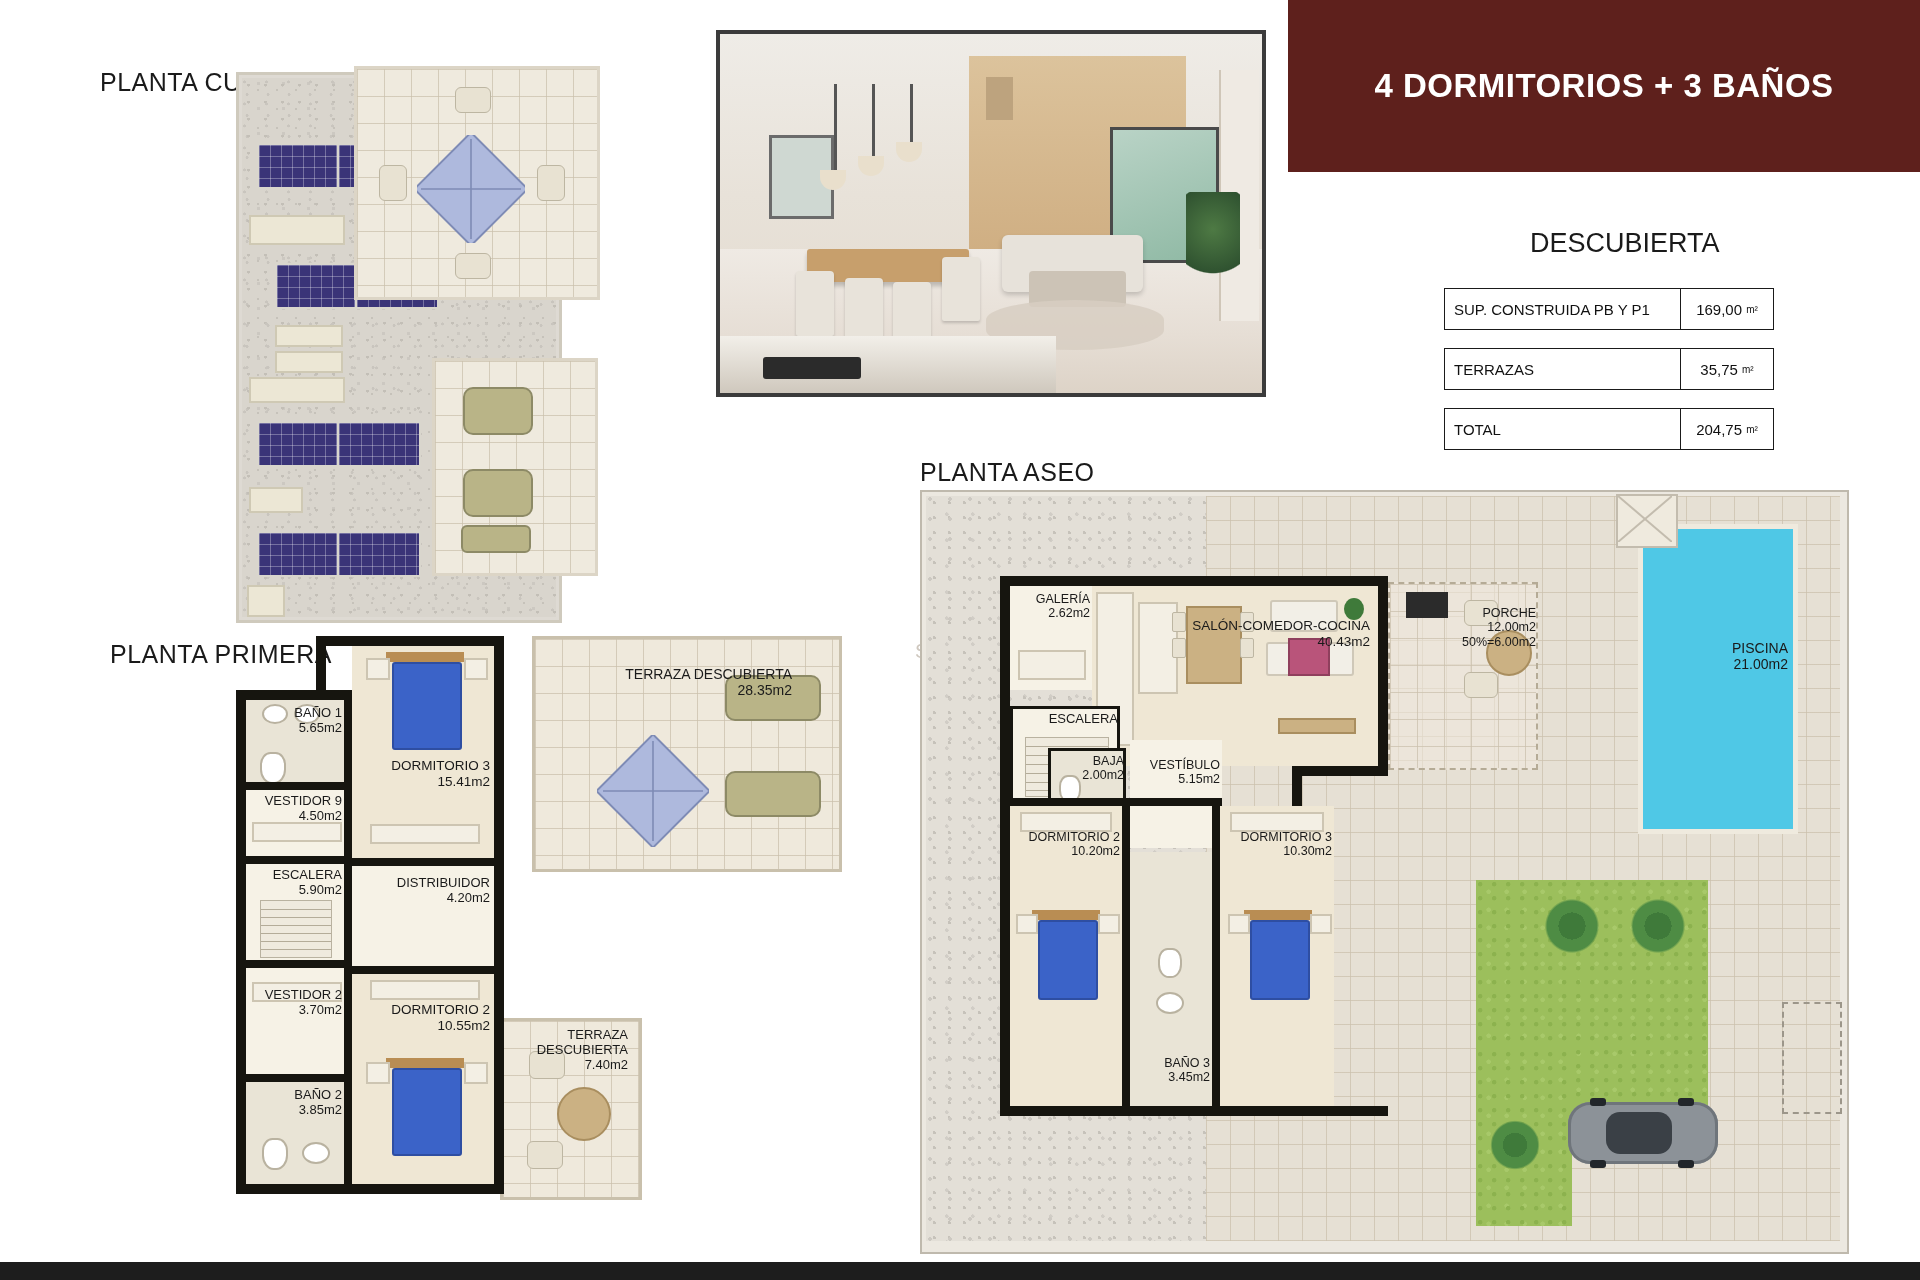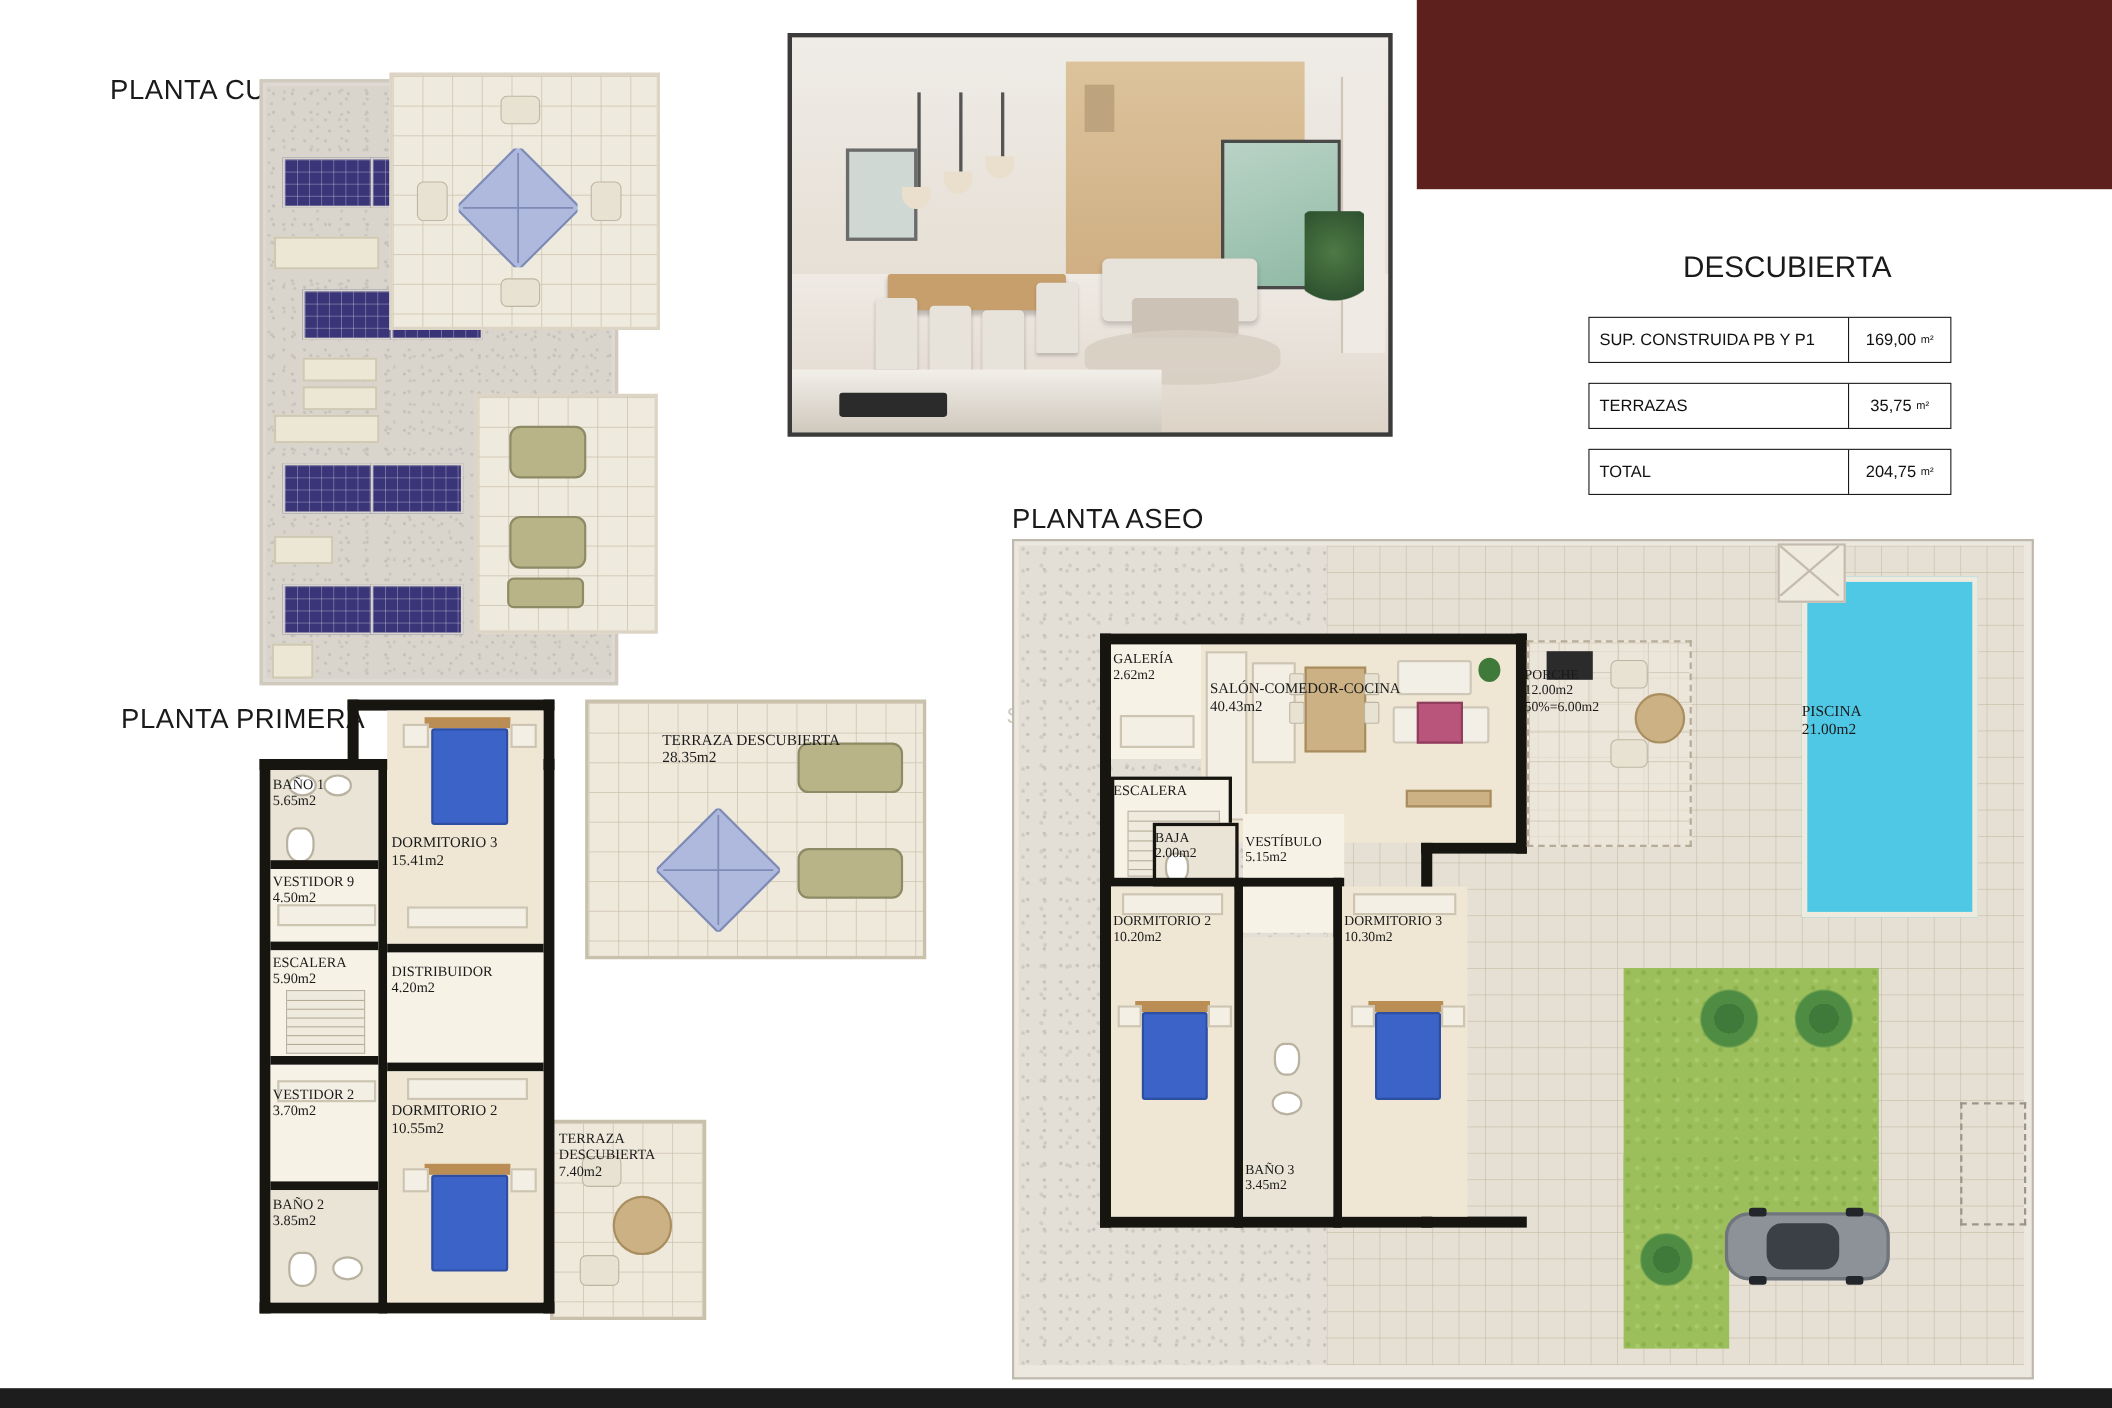--- a/index.html
+++ b/index.html
@@ -7,21 +7,21 @@
     width:1920px;height:1280px;background:#ffffff;
     font-family:"Liberation Sans", sans-serif;
     position:relative;overflow:hidden;
   }
   .sheet{position:absolute;inset:0;background:#fff;}
   .bottombar{position:absolute;left:0;bottom:0;width:1920px;height:18px;background:#1d1d1d;}
 
   
   .abs{position:absolute;}
   .plan-title{font-size:25px;color:#1a1a1a;letter-spacing:.5px;font-weight:400;}
-  .lbl{position:absolute;text-align:left;line-height:1.15;color:#1a1a1a;font-family:Liberation Serif, serif;}
+  .lbl{position:absolute;text-align:right;line-height:1.15;color:#1a1a1a;}
   .lbl .n{display:block;}
   .lbl .a{display:block;}
 
   
   .banner{position:absolute;left:1288px;top:0;width:632px;height:172px;background:#5e201c;
           display:flex;flex-direction:column;align-items:center;justify-content:center;}
   .banner .l1{color:#fff;font-size:33px;font-weight:bold;letter-spacing:.5px;}
   .banner .l2{color:#fff;font-size:29px;font-weight:bold;font-style:italic;letter-spacing:.5px;margin-top:6px;}
 
   
@@ -127,20 +127,21 @@
   .fcounter{position:absolute;background:#f3efe4;border:2px solid #cdc5b2;}
   .wc{position:absolute;background:#fff;border:2px solid #b9b2a0;border-radius:40% 40% 45% 45%;}
   .sink{position:absolute;background:#fff;border:2px solid #b9b2a0;border-radius:50%;}
 </style>
 </head>
 <body>
 
 <div class="sheet">
 
   <div class="banner">
+    <div class="l1">4 DORMITORIOS + 3 BAÑOS</div>
   </div>
 
   <div class="sup-title">DESCUBIERTA</div>
   <div class="sup-table">
     <div class="sup-row">
       <div class="k">SUP. CONSTRUIDA PB Y P1</div>
       <div class="v"><span>169,00</span>&nbsp;<sup>m²</sup></div>
     </div>
     <div class="sup-row">
       <div class="k">TERRAZAS</div>

